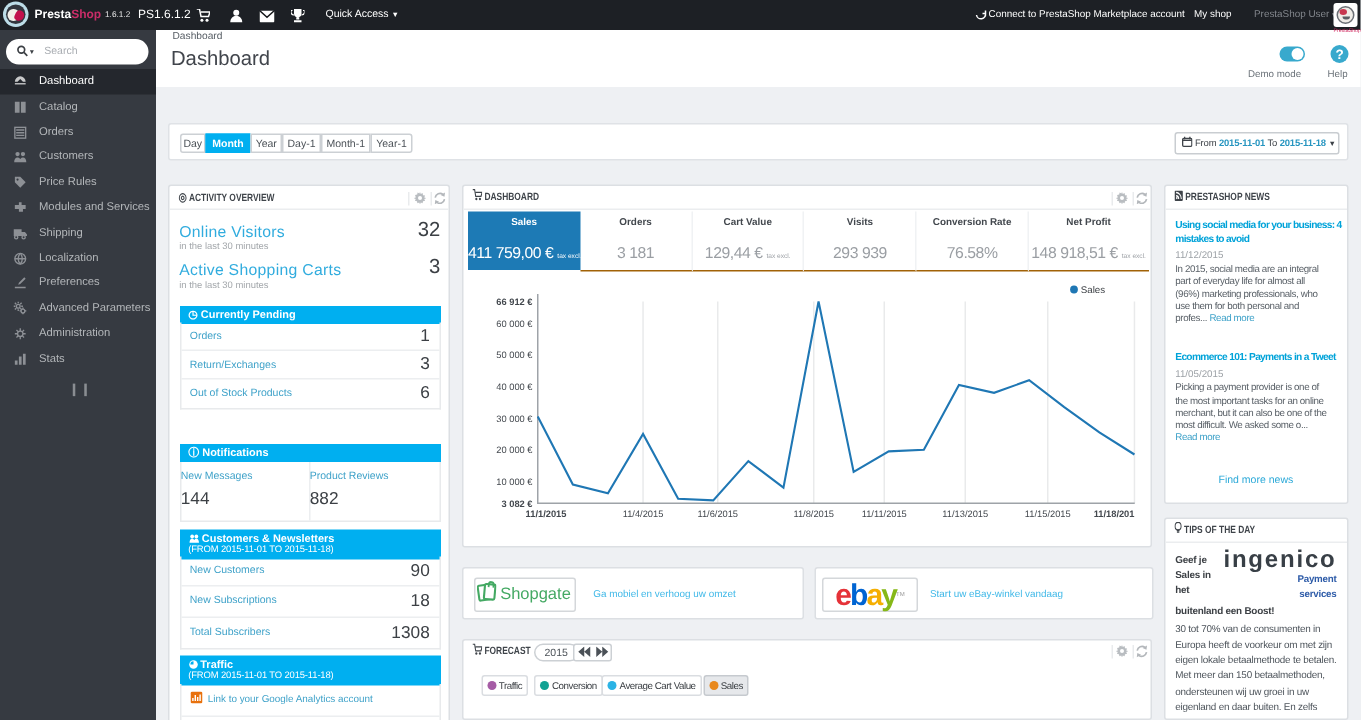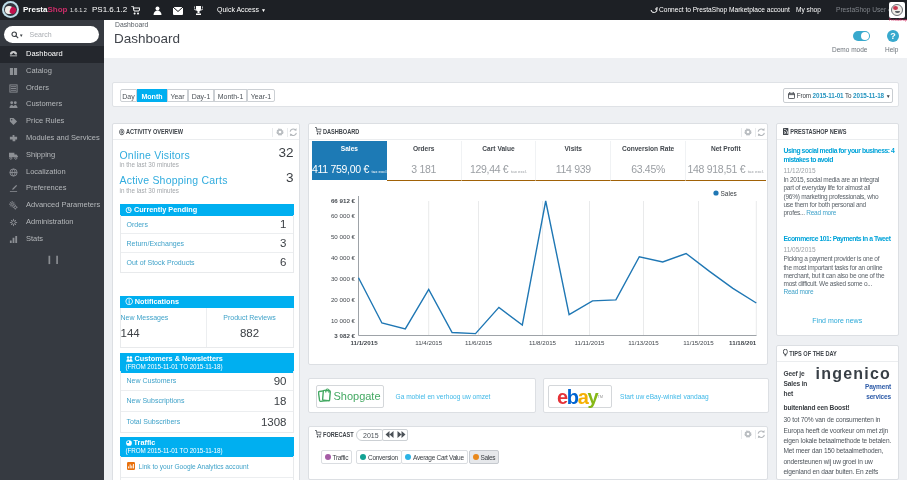--- a/index.html
+++ b/index.html
@@ -225,21 +225,21 @@
     <div class="srow" style="height:19.2px;line-height:19.2px">Orders<b>1</b></div>
     <div class="srow" style="height:19.2px;line-height:19.2px">Return/Exchanges<b>3</b></div>
     <div class="srow" style="height:19.2px;line-height:19.2px">Out of Stock Products<b>6</b></div>
   </div>
   <div class="abs secbar" style="left:6.5px;top:171.8px;width:174px">ⓘ Notifications</div>
   <div class="abs secrows" style="left:6.5px;top:183.8px;width:174px;height:39.8px">
     <div style="position:absolute;left:0;top:0;width:50%;height:100%;border-right:1px solid #eceef0;text-align:left">
       <div style="font-size:7px;color:#3fa2c9;margin-top:6px">New Messages</div>
       <div style="font-size:11.5px;color:#3c4045;margin-top:6.5px">144</div>
     </div>
-    <div style="position:absolute;left:50%;top:0;width:50%;height:100%;text-align:center">
+    <div style="position:absolute;left:50%;top:0;width:50%;height:100%;">
       <div style="font-size:7px;color:#3fa2c9;margin-top:6px">Product Reviews</div>
       <div style="font-size:11.5px;color:#3c4045;margin-top:6.5px">882</div>
     </div>
   </div>
   <div class="abs secbar" style="left:6.5px;top:228.7px;width:174px;padding-top:2.5px"><svg width="7" height="6" viewBox="0 0 10 8" style="vertical-align:-0.5px">
         <circle cx="3" cy="2" r="1.8" fill="#fff"></circle>
         <circle cx="7" cy="2" r="1.8" fill="#fff"></circle>
         <path d="M0.5 8c0-2.4 1.1-4 2.5-4s2.5 1.6 2.5 4zM4.5 8c0-2.4 1.1-4 2.5-4s2.5 1.6 2.5 4z" fill="#fff"></path>
       </svg> Customers &amp; Newsletters<div class="sub">(FROM 2015-11-01 TO 2015-11-18)</div></div>
   <div class="abs secrows" style="left:6.5px;top:247.3px;width:174px">
@@ -284,25 +284,25 @@
   <div class="kcell" style="left:78.3px;width:74.8px">
       <div class="t">Orders</div>
       <div class="v">3 181</div>
     </div>
   <div class="kcell" style="left:153.1px;width:74.8px">
       <div class="t">Cart Value</div>
       <div class="v">129,44 € <small>tax excl.</small></div>
     </div>
   <div class="kcell" style="left:227.9px;width:74.8px">
       <div class="t">Visits</div>
-      <div class="v">114 939</div>
+      <div class="v">293 939</div>
     </div>
   <div class="kcell" style="left:302.7px;width:74.8px">
       <div class="t">Conversion Rate</div>
-      <div class="v">63.45%</div>
+      <div class="v">76.58%</div>
     </div>
   <div class="kcell" style="left:377.5px;width:79.5px;border-right:0">
       <div class="t">Net Profit</div>
       <div class="v">148 918,51 € <small>tax excl.</small></div>
     </div>
   <svg style="position:absolute;left:0;top:47px" width="458" height="193" viewBox="0 0 458 193" font-family="Liberation Sans, sans-serif">
     <g stroke="#e9eaeb" stroke-width="1">
       <path d="M119.7 30V164.5M169.5 30V164.5M233.5 30V164.5M280.5 30V164.5M334.5 30V164.5M389.5 30V164.5M447.3 30V164.5"></path>
     </g>
     <path d="M49.5 25V164.5H447.5" stroke="#9ea3a8" fill="none" stroke-width="1"></path>

